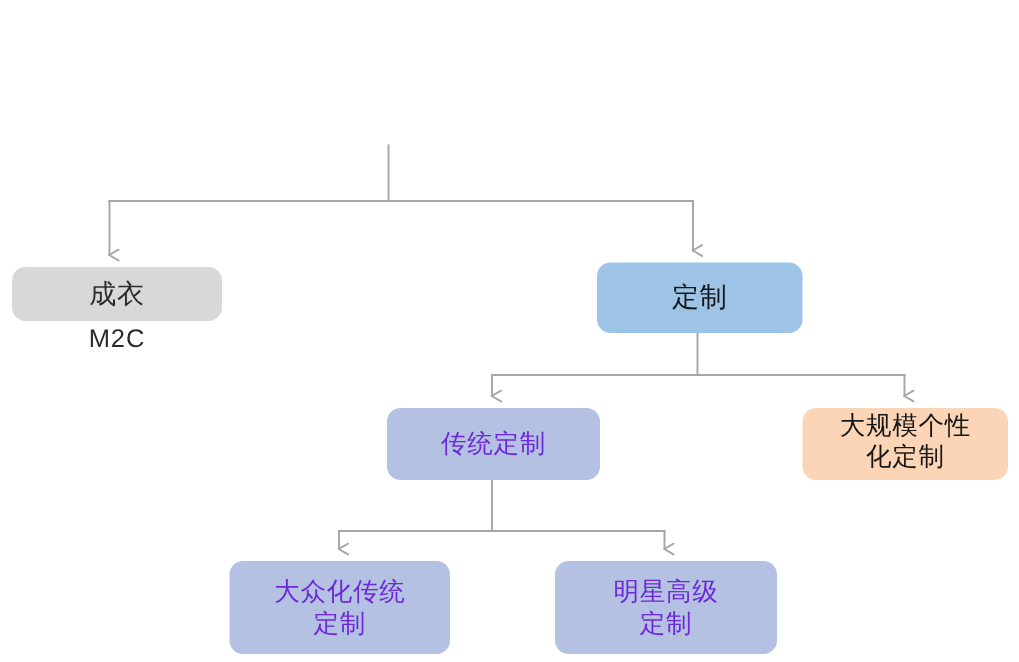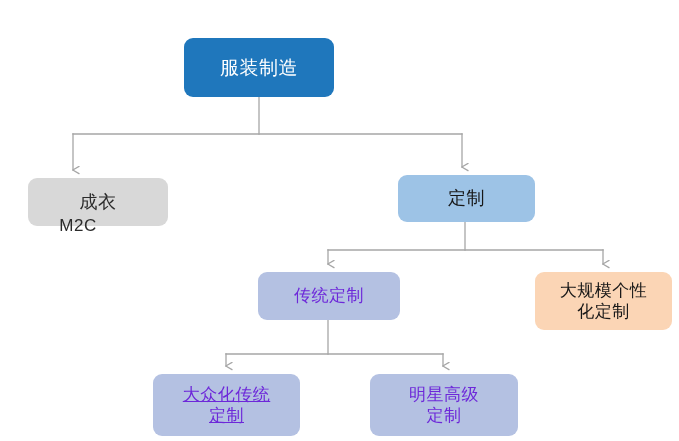--- a/index.html
+++ b/index.html
@@ -93,31 +93,30 @@
       <path d="M 328 250 L 328 264" marker-end="url(#arrowhead)"></path>
       <path d="M 603 250 L 603 264" marker-end="url(#arrowhead)"></path>
 
       <path d="M 328 320 L 328 354"></path>
       <path d="M 226 354 L 443 354"></path>
       <path d="M 226 354 L 226 366" marker-end="url(#arrowhead)"></path>
       <path d="M 443 354 L 443 366" marker-end="url(#arrowhead)"></path>
     </g>
   </svg>
 
-  <div class="node node-root" style="left:184px; top:38px; width:150px; height:59px;">服装制造</div>
 
-  <div class="node node-gray" style="left:8px; top:178px; width:140px; height:48px;margin-left:20px;">成衣</div>
+  <div class="node node-gray" style="left:8px; top:178px; width:140px; height:36px;">成衣</div>
   <div class="caption" style="left:8px; top:216px; width:140px;">M2C</div>
 
   <div class="node node-blue" style="left:398px; top:175px; width:137px; height:47px;">定制</div>
 
   <div class="node node-periwinkle" style="left:258px; top:272px; width:142px; height:48px;">传统定制</div>
 
-  <div class="node node-orange" style="left:535px; top:272px; width:137px; height:58px;">大规模个性
+  <div class="node node-orange" style="left:535px; top:272px; width:137px; height:48px;font-family:Liberation Mono, monospace;">大规模个性
 化定制</div>
 
-  <div class="node node-periwinkle" style="left:153px; top:374px; width:147px; height:62px;text-decoration:underline;">大众化传统
+  <div class="node node-periwinkle" style="left:153px; top:374px; width:147px; height:62px;">大众化传统
 定制</div>
 
   <div class="node node-periwinkle" style="left:370px; top:374px; width:148px; height:62px;">明星高级
 定制</div>
 
 </div>
 
 </body></html>

